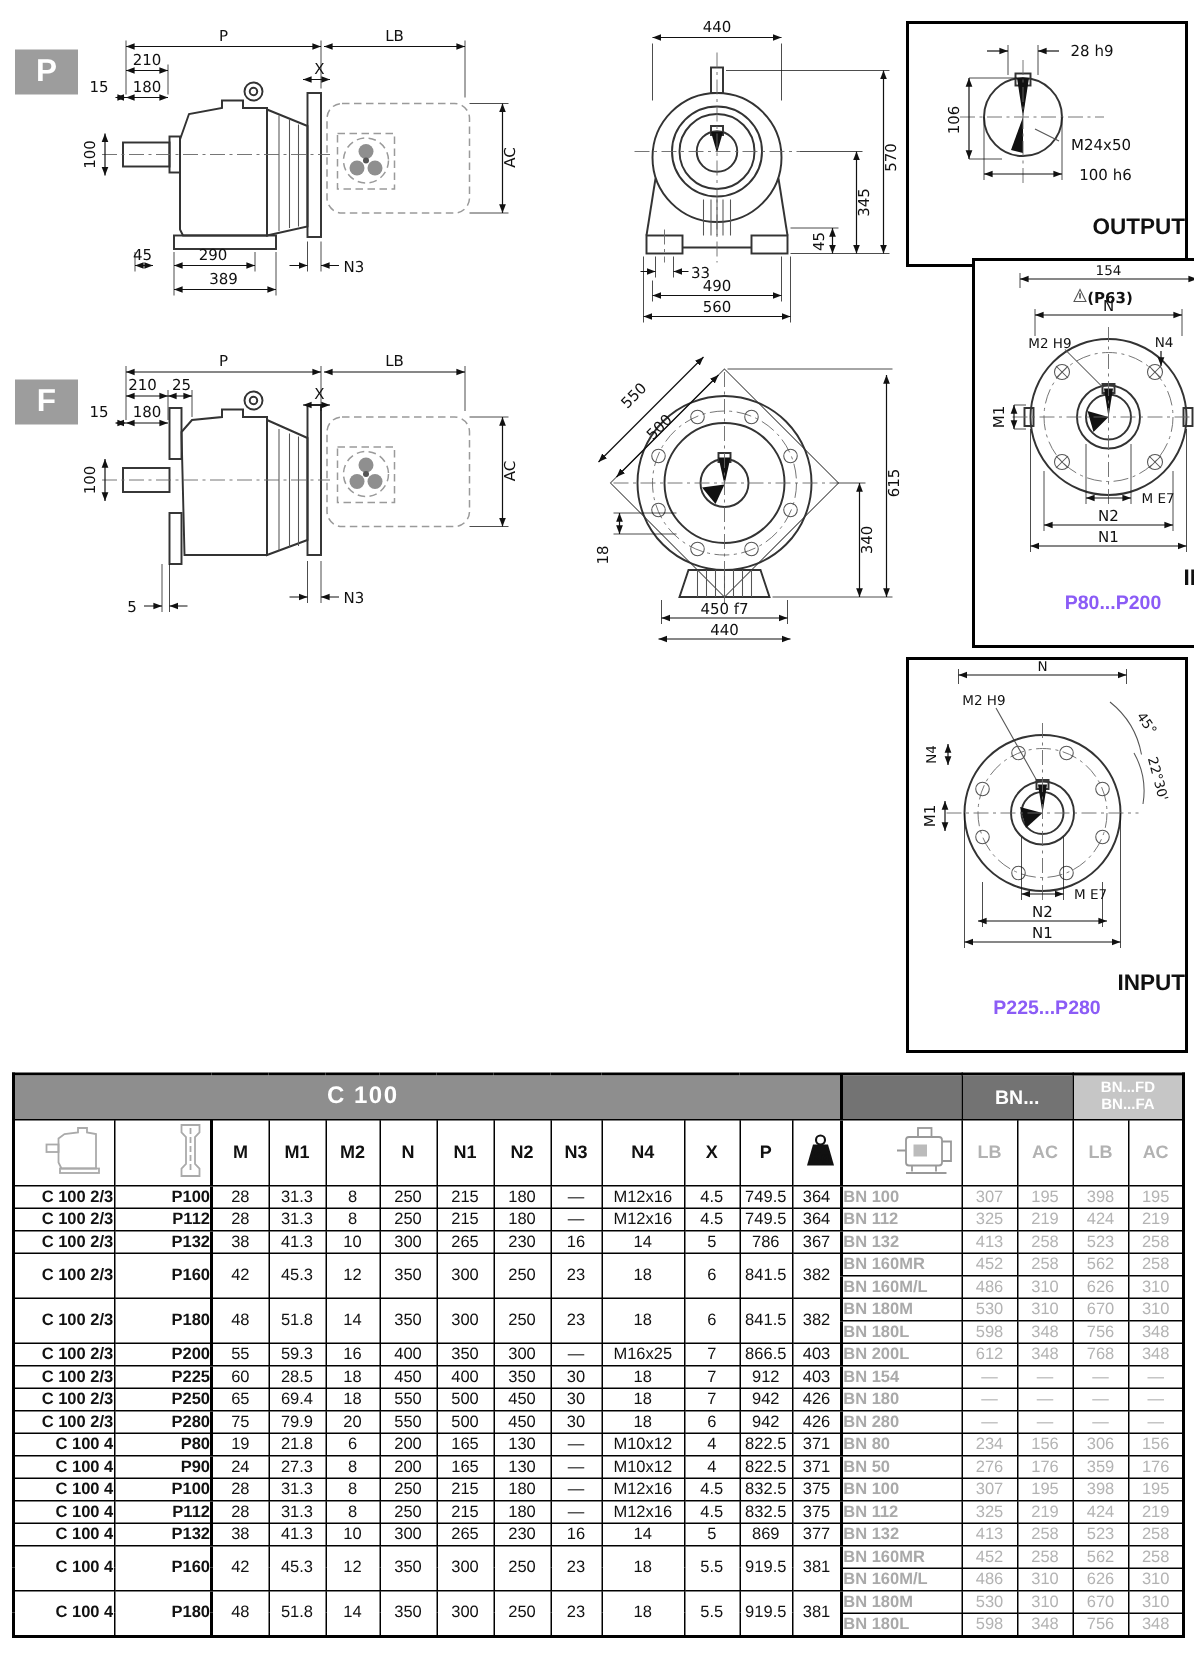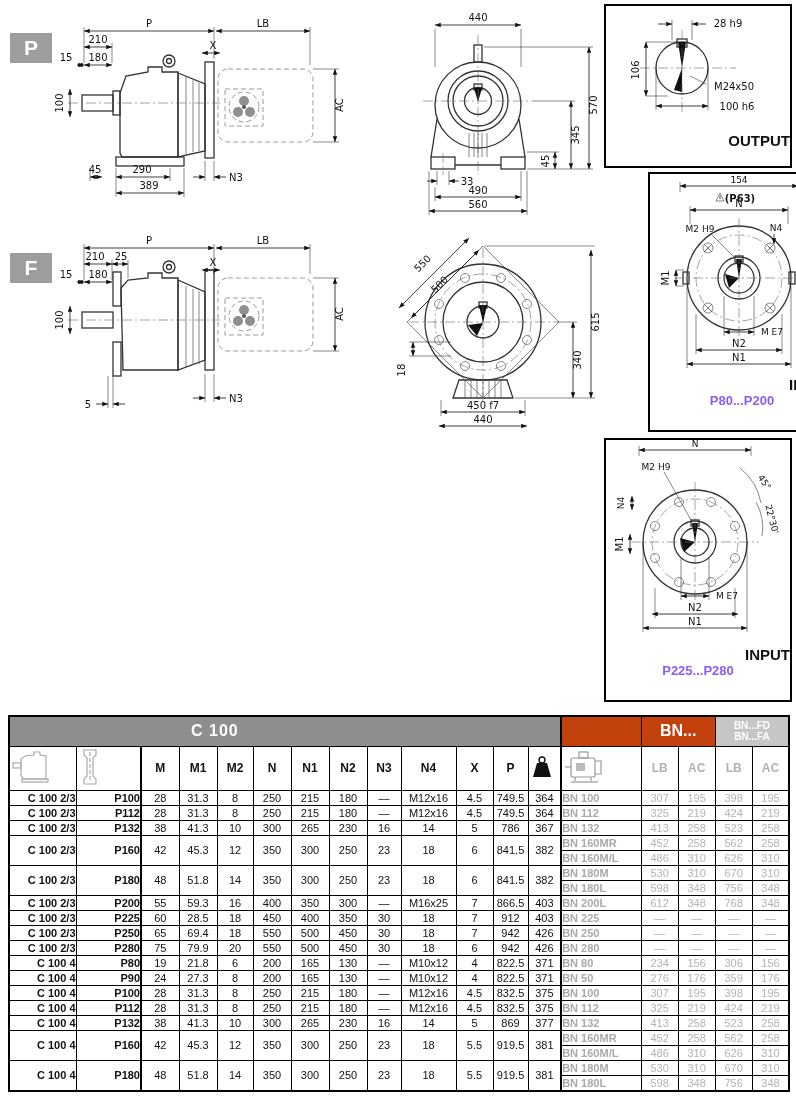--- a/index.html
+++ b/index.html
@@ -18,27 +18,27 @@
   .cl{stroke:#666;stroke-width:0.6;stroke-dasharray:10 3 2 3;fill:none;}
   .dim{stroke:#111;stroke-width:0.8;fill:none;}
   .ext{stroke:#111;stroke-width:0.5;fill:none;}
   .dk{fill:#111;stroke:none;}
   
   #dimtable{position:absolute;left:8px;top:715px;border-collapse:collapse;table-layout:fixed;
         width:780px;font-size:11px;border:2px solid #000;}
   #dimtable td,#dimtable th{border:1px solid #000;overflow:hidden;white-space:nowrap;padding:0;}
   #dimtable td{height:14px;}
   .c100bar{background:#8e8e8e;position:relative;}
-  .c100bar span{position:absolute;left:181px;top:5px;color:#fff;font-size:16px;font-weight:bold;letter-spacing:1px;}
-  .bn-band{background:#c2410c;color:#fff;font-weight:bold;font-size:16px;}
+  .c100bar span{position:absolute;left:208px;top:5px;color:#fff;font-size:16px;font-weight:bold;letter-spacing:1px;}
+  .bn-band{background:#737373;color:#fff;font-weight:bold;font-size:13px;}
   .bnfd-band{background:#c6c6c6;color:#fff;font-weight:bold;font-size:10px;line-height:1.15;margin-left:24px;}
   .labels th{background:#fff;}
   .col-th{font-weight:bold;font-size:12px;text-align:center;vertical-align:middle;}
   .sub-th{color:#b2b2b2;font-weight:bold;font-size:12px;text-align:center;vertical-align:middle;}
-  .icon-th{vertical-align:middle;text-align:left;}
+  .icon-th{vertical-align:middle;text-align:right;}
   .thick-left{border-left:2px solid #000 !important;}
   .labels th{border-bottom:2px solid #000;}
   .model-cell,.size-cell{font-weight:bold;text-align:right;padding-left:4px;}
   .dim-cell{text-align:center;}
   .bn-name{color:#a9a9a9;font-weight:bold;text-align:left;padding-left:4px;}
   .bn-val{color:#b3b3b3;text-align:center;}
   tr.group-start td{border-top:2.5px solid #000;}
 </style>
 </head>
 <body>
@@ -303,21 +303,21 @@
     </g>
     <text x="30" y="36" transform="rotate(-45 30 36)">550</text>
     <text x="47" y="57" transform="rotate(-45 47 57)">500</text>
     <text x="204" y="92" transform="rotate(-90 204 92)">615</text>
     <text x="186" y="130" transform="rotate(-90 186 130)">340</text>
     <text x="10" y="140" transform="rotate(-90 10 140)">18</text>
     <text x="88" y="179">450 f7</text>
     <text x="88" y="193">440</text>
   </svg>
 
-  <div class="detailbox" style="left:604px;top:4px;width:184px;height:160px;">
+  <div class="detailbox" style="left:604px;top:14px;width:184px;height:160px;">
     <svg width="180" height="122" viewBox="0 0 180 122">
       <g class="out">
         <circle cx="76" cy="62" r="26"></circle>
         <rect x="71" y="33" width="10" height="8"></rect>
       </g>
       <polygon class="dk" points="72,36 80,36 76,62"></polygon>
       <polygon class="dk" points="76,62 68,84 76,86"></polygon>
       <line class="cl" x1="34" y1="62" x2="130" y2="62"></line>
       <line class="cl" x1="76" y1="24" x2="76" y2="106"></line>
       <g>
@@ -698,41 +698,41 @@
           <td class="dim-cell">28.5</td>
           <td class="dim-cell">18</td>
           <td class="dim-cell">450</td>
           <td class="dim-cell">400</td>
           <td class="dim-cell">350</td>
           <td class="dim-cell">30</td>
           <td class="dim-cell">18</td>
           <td class="dim-cell">7</td>
           <td class="dim-cell">912</td>
           <td class="dim-cell">403</td>
-          <td class="bn-name thick-left">BN 225</td>
+          <td class="bn-name thick-left">BN 154</td>
           <td class="bn-val">—</td>
           <td class="bn-val">—</td>
           <td class="bn-val">—</td>
           <td class="bn-val">—</td>
         </tr>
         <tr>
           <td class="model-cell">C 100 2/3</td>
           <td class="size-cell">P250</td>
           <td class="dim-cell thick-left">65</td>
           <td class="dim-cell">69.4</td>
           <td class="dim-cell">18</td>
           <td class="dim-cell">550</td>
           <td class="dim-cell">500</td>
           <td class="dim-cell">450</td>
           <td class="dim-cell">30</td>
           <td class="dim-cell">18</td>
           <td class="dim-cell">7</td>
           <td class="dim-cell">942</td>
           <td class="dim-cell">426</td>
-          <td class="bn-name thick-left">BN 250</td>
+          <td class="bn-name thick-left">BN 180</td>
           <td class="bn-val">—</td>
           <td class="bn-val">—</td>
           <td class="bn-val">—</td>
           <td class="bn-val">—</td>
         </tr>
         <tr>
           <td class="model-cell">C 100 2/3</td>
           <td class="size-cell">P280</td>
           <td class="dim-cell thick-left">75</td>
           <td class="dim-cell">79.9</td>

